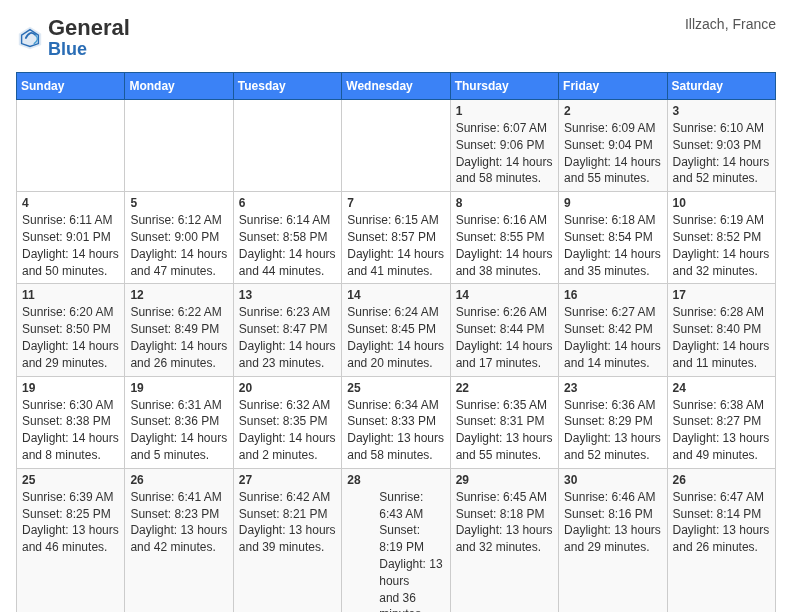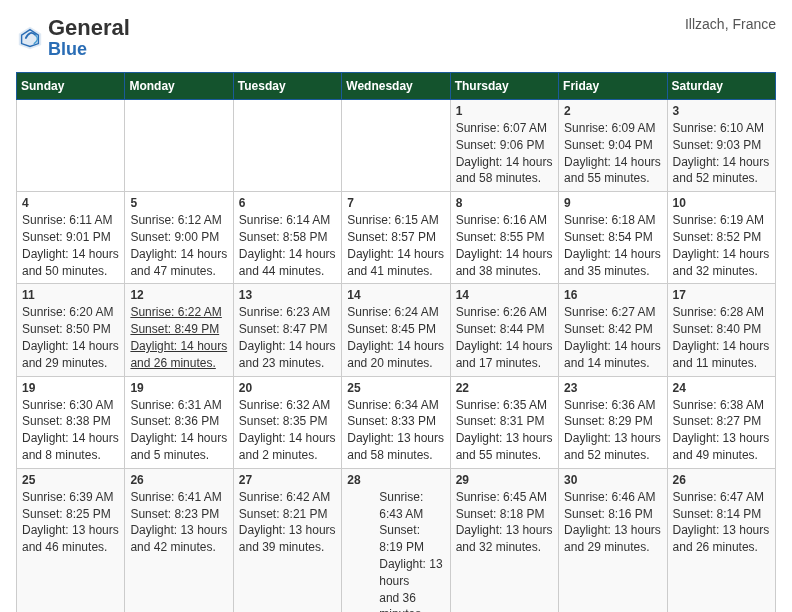--- a/index.html
+++ b/index.html
@@ -51,21 +51,21 @@
     .subtitle {
       font-size: 14px;
       color: #555;
     }
     table {
       width: 100%;
       border-collapse: collapse;
       table-layout: fixed;
     }
     thead tr th {
-      background-color: #14532d;
+      background-color: #3b82f6;
       color: #fff;
       font-size: 12px;
       font-weight: bold;
       padding: 6px 4px;
       text-align: left;
       border: 1px solid #1a5a9a;
     }
     tbody tr td {
       border: 1px solid #ccc;
       vertical-align: top;
@@ -207,21 +207,21 @@
       <tr>
         <td>
           <span class="day-num">11</span>
           <div class="day-info" style="white-space: pre-line;">Sunrise: 6:20 AM
 Sunset: 8:50 PM
 Daylight: 14 hours
 and 29 minutes.</div>
         </td>
         <td>
           <span class="day-num">12</span>
-          <div class="day-info" style="white-space: pre-line; text-decoration: underline;">Sunrise: 6:22 AM
+          <div class="day-info" style="white-space: pre-line;">Sunrise: 6:22 AM
 Sunset: 8:49 PM
 Daylight: 14 hours
 and 26 minutes.</div>
         </td>
         <td>
           <span class="day-num">13</span>
           <div class="day-info" style="white-space: pre-line;">Sunrise: 6:23 AM
 Sunset: 8:47 PM
 Daylight: 14 hours
 and 23 minutes.</div>

